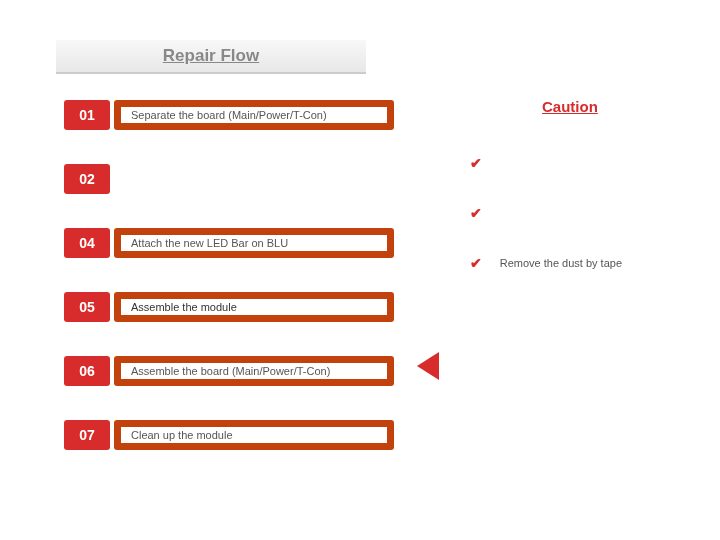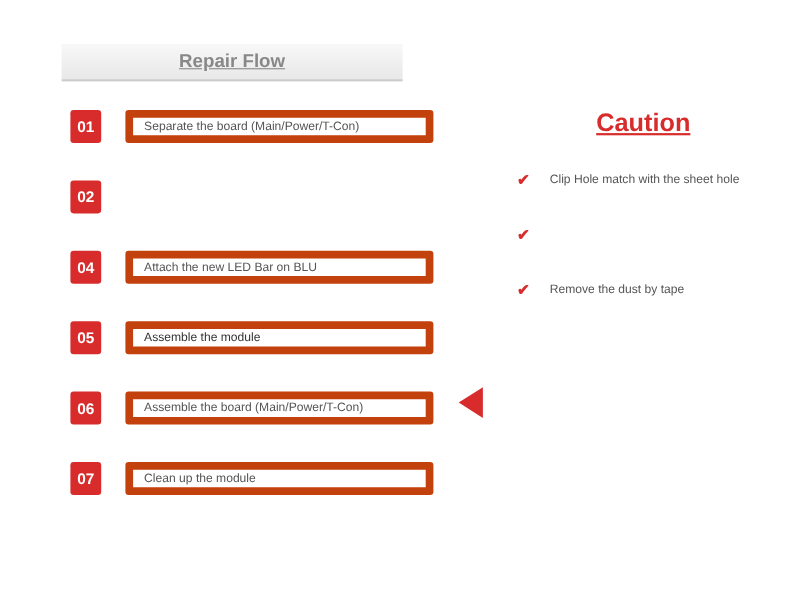--- a/index.html
+++ b/index.html
@@ -34,21 +34,21 @@
   }
   .step-row {
     position: relative;
     height: 30px;
     margin-bottom: 34px;
   }
   .step-num {
     position: absolute;
     left: 0;
     top: 0;
-    width: 28px;
+    width: 46px;
     height: 30px;
     background: #d82c2c;
     color: #fff;
     font-weight: bold;
     font-size: 14px;
     display: flex;
     align-items: center;
     justify-content: center;
     border-radius: 3px;
   }
@@ -78,21 +78,21 @@
     width: 0;
     height: 0;
     border-top: 14px solid transparent;
     border-bottom: 14px solid transparent;
     border-right: 22px solid #d82c2c;
   }
   .caution-title {
     position: absolute;
     left: 530px;
     top: 86px;
-    font-size: 23px;
+    font-size: 15px;
     font-weight: bold;
     text-decoration: underline;
     color: #d82c2c;
   }
   .caution-list {
     position: absolute;
     left: 450px;
     top: 136px;
     width: 250px;
   }
@@ -145,21 +145,20 @@
     </div>
   </div>
 
 <div class="arrow"></div>
 
 <div class="caution-title">Caution</div>
 
 <div class="caution-list" id="caution-container">
     <div class="caution-item">
       <span class="check">✔</span>
-      <span class="caution-text">Clip Hole match with the sheet hole</span>
     </div>
     <div class="caution-item">
       <span class="check">✔</span>
     </div>
     <div class="caution-item">
       <span class="check">✔</span>
       <span class="caution-text">Remove the dust by tape</span>
     </div>
   </div>
 

